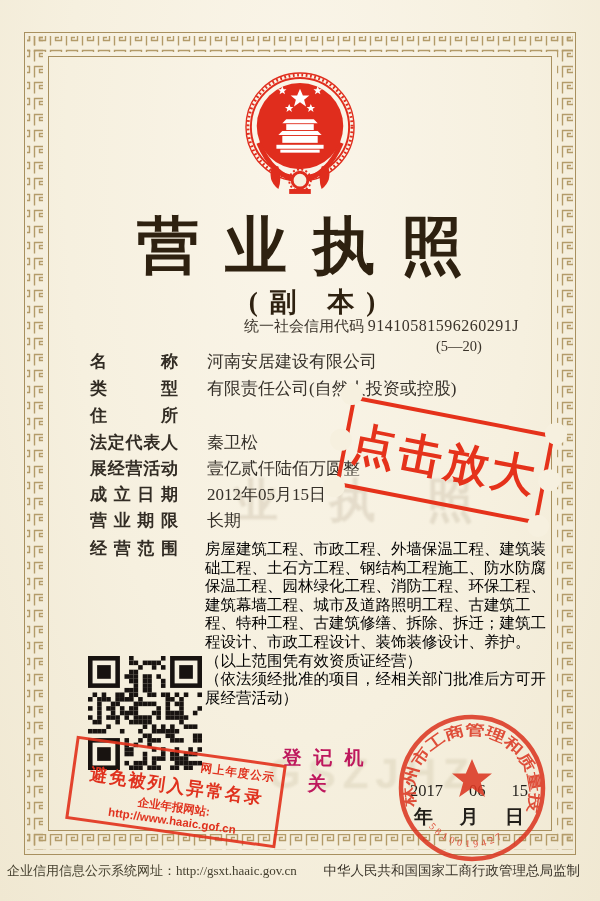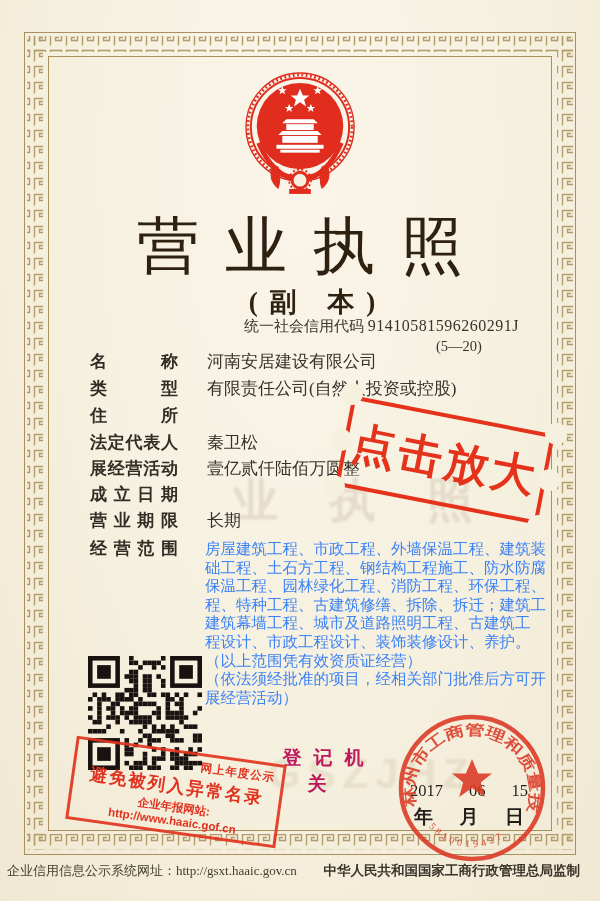--- a/index.html
+++ b/index.html
@@ -8,34 +8,34 @@
     background:radial-gradient(ellipse at 50% 18%, #faf5e9 0%, #f6f0df 55%, #f0e8d2 100%);
     font-family:"Liberation Serif","DejaVu Serif",serif;
     color:#35302a;
   }
   .abs{position:absolute;}
   
   #frame{left:0;top:0;z-index:1;}
   
   #emblem{left:243px;top:70px;z-index:3;}
   
-  #title{left:0;top:204px;width:600px;text-align:center;font-size:62px;font-weight:400;
+  #title{left:0;top:204px;width:600px;text-align:center;font-size:62px;font-weight:700;
          color:#2e2110;letter-spacing:26px;text-indent:26px;z-index:3;}
   #subtitle{left:0;top:284px;width:600px;text-align:center;font-size:27px;font-weight:700;
             color:#2e2110;letter-spacing:12px;text-indent:12px;z-index:3;padding-left:12px;}
   #creditline{left:244px;top:317px;font-size:15px;color:#3a332a;z-index:3;white-space:nowrap;}
   #creditline .code{font-size:16px;letter-spacing:0.5px;}
   #pageno{left:436px;top:338px;font-size:14.5px;color:#3a332a;z-index:3;}
   
   .row{position:absolute;left:90px;display:flex;align-items:baseline;z-index:3;white-space:nowrap;}
   .row .lbl{width:88px;font-size:17px;font-weight:700;color:#322c24;
             text-align:justify;text-align-last:justify;display:inline-block;}
   .row .val{margin-left:29px;font-size:17px;color:#36312a;}
   #scope{left:205px;top:540px;width:342px;z-index:3;}
-  #scope div{font-size:15.5px;line-height:18.6px;color:#3b82f6;white-space:nowrap;}
+  #scope div{font-size:15.5px;line-height:18.6px;color:#000000;white-space:nowrap;}
   
   #regorgan{left:258px;top:745px;width:130px;text-align:center;font-size:19px;font-weight:700;
             letter-spacing:12px;text-indent:12px;color:#be185d;z-index:5;}
   #dateblock{left:410px;top:781px;width:118px;z-index:5;}
   #dateblock .nums{display:flex;justify-content:space-between;font-size:16.5px;color:#221f1a;}
   #dateblock .units{display:flex;justify-content:space-between;font-size:19px;font-weight:700;
                     color:#221f1a;margin-top:3px;padding:0 4px;}
   
   #seal{left:394px;top:710px;z-index:6;opacity:0.88;}
   
@@ -63,21 +63,21 @@
   .wm{z-index:2;pointer-events:none;}
   #wm-title{left:232px;top:470px;font-size:46px;font-weight:700;letter-spacing:20px;
             color:rgba(110,92,55,0.14);filter:blur(1.2px);}
   #wm-letters{left:268px;top:750px;font-size:42px;font-weight:700;letter-spacing:7px;
             font-family:"Liberation Sans","DejaVu Sans",sans-serif;
             color:rgba(140,120,78,0.13);filter:blur(1px);}
   
   #footer{left:0;top:862px;width:600px;display:flex;justify-content:space-between;
           padding:0 20px 0 7px;box-sizing:border-box;z-index:3;}
   #footer .fl{font-size:13px;color:#45402f;}
-  #footer .fr{font-size:13.5px;font-weight:700;color:#3a342a;}
+  #footer .fr{font-size:13.5px;font-weight:400;color:#3a342a;}
 </style>
 </head>
 <body>
 
 <svg id="frame" class="abs" width="600" height="901">
   <defs>
     <pattern id="meander" width="16" height="16" patternUnits="userSpaceOnUse">
       <path d="M2.5 13.5 V2.5 H13.5 V8.5 H7.5 V5.5 H11" fill="none" stroke="#b39b69" stroke-width="1.4"></path>
     </pattern>
   </defs>
@@ -144,34 +144,35 @@
 <div class="row" style="top:431px">
   <span class="lbl">法定代表人</span>
   <span class="val">秦卫松</span>
 </div>
 <div class="row" style="top:457px">
   <span class="lbl">展经营活动</span>
   <span class="val">壹亿贰仟陆佰万圆整</span>
 </div>
 <div class="row" style="top:483px">
   <span class="lbl">成立日期</span>
+  <span class="val">2012年05月15日</span>
 </div>
 <div class="row" style="top:509px">
   <span class="lbl">营业期限</span>
   <span class="val">长期</span>
 </div>
 <div class="row" style="top:537px">
   <span class="lbl">经营范围</span>
 </div>
 <div id="scope" class="abs">
   <div>房屋建筑工程、市政工程、外墙保温工程、建筑装</div>
   <div>础工程、土石方工程、钢结构工程施工、防水防腐</div>
   <div>保温工程、园林绿化工程、消防工程、环保工程、</div>
+  <div>建筑幕墙工程、城市及道路照明工程、古建筑工</div>
   <div>程、特种工程、古建筑修缮、拆除、拆迁；建筑工</div>
-  <div>建筑幕墙工程、城市及道路照明工程、古建筑工</div>
   <div>程设计、市政工程设计、装饰装修设计、养护。</div>
   <div>（以上范围凭有效资质证经营）</div>
   <div>（依法须经批准的项目，经相关部门批准后方可开</div>
   <div>展经营活动）</div>
 </div>
 
 <div id="regorgan" class="abs">登记机关</div>
 <div id="dateblock" class="abs">
   <div class="nums">
     <span>2017</span>

